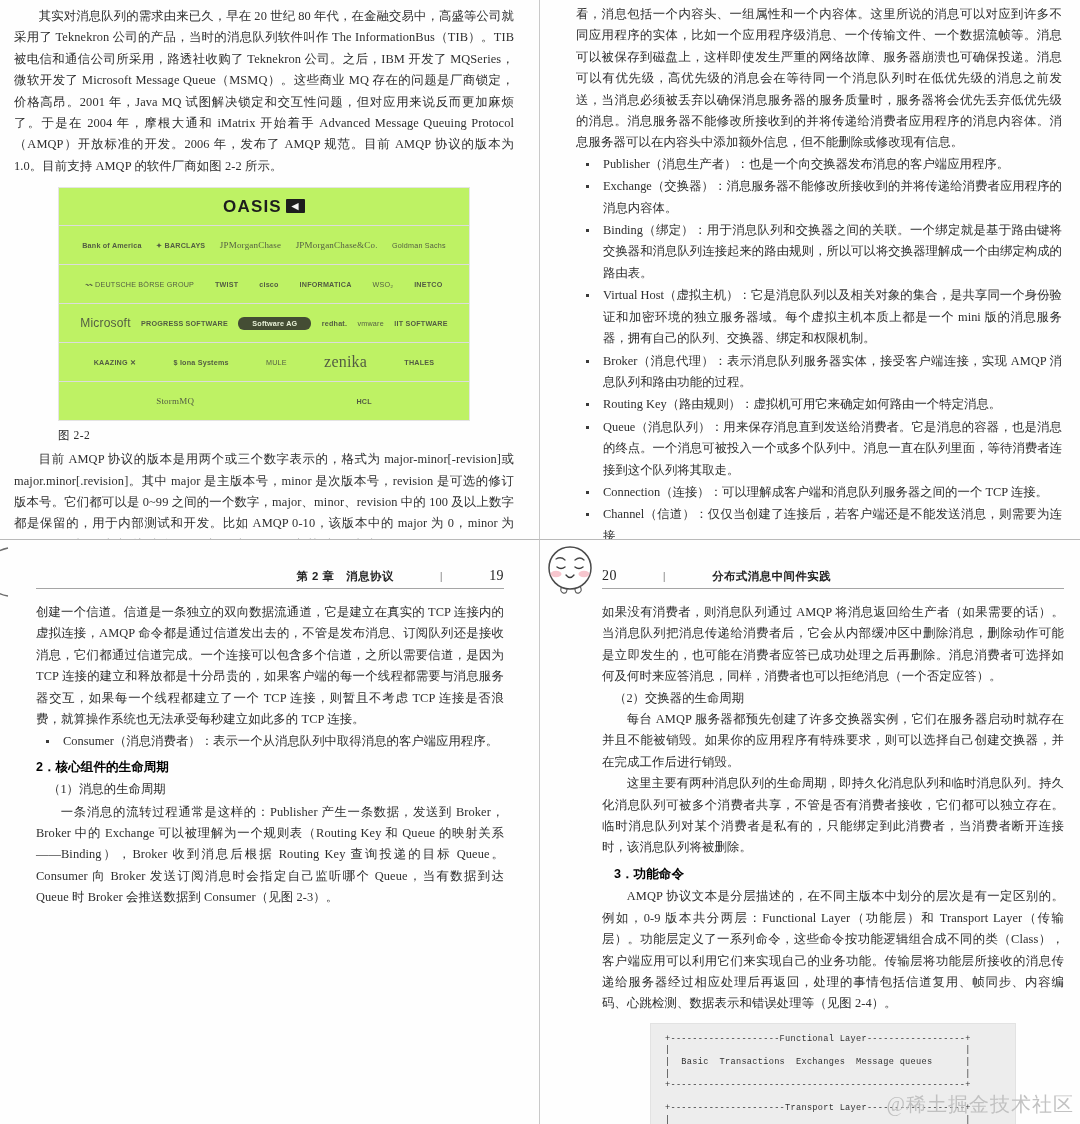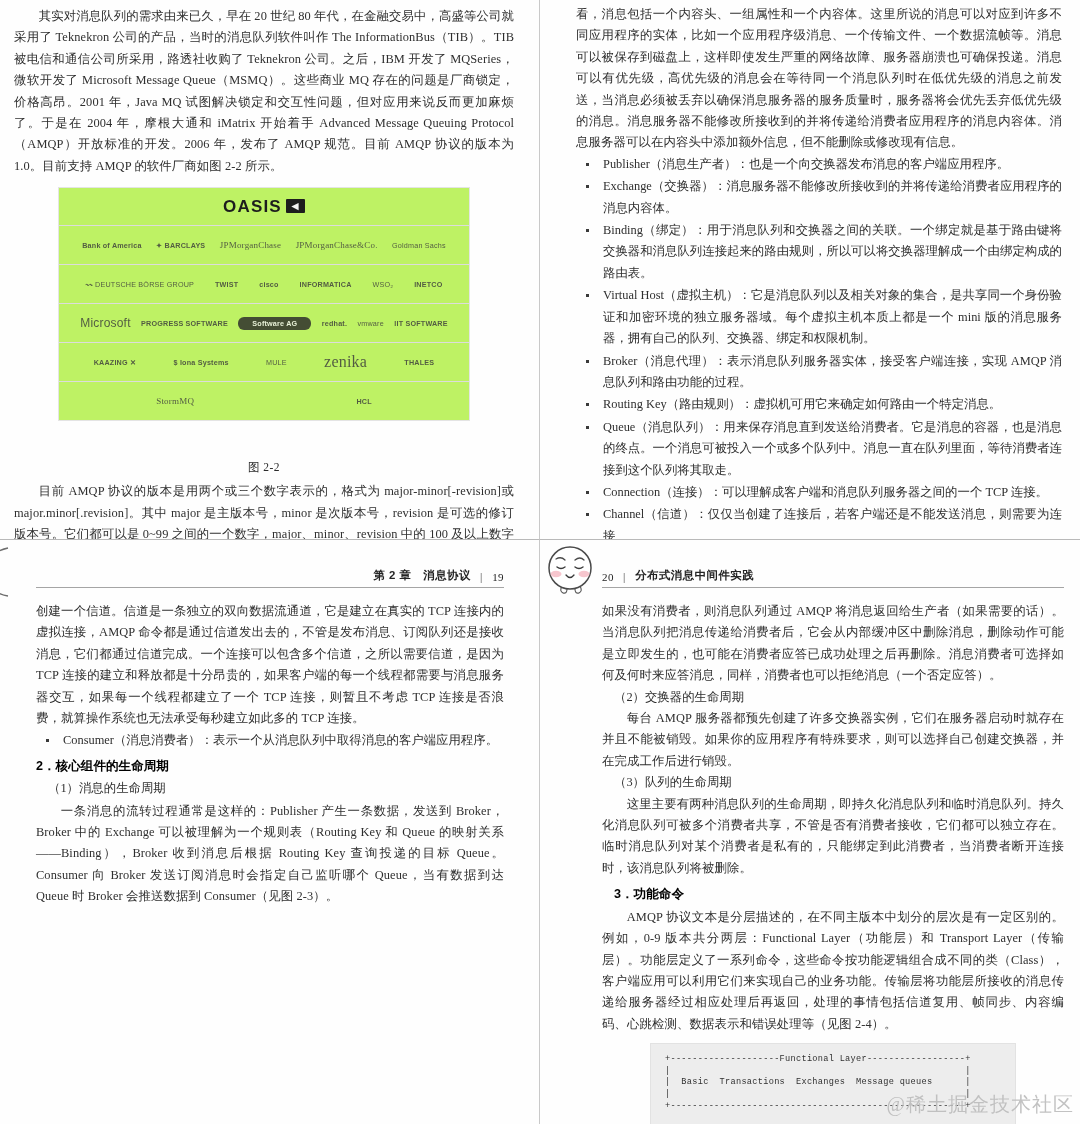--- a/index.html
+++ b/index.html
@@ -95,37 +95,38 @@
     font-family: "Liberation Serif", "DejaVu Serif", serif;
     font-size: 12.4px;
     line-height: 21.4px;
     color: #2e2e2e;
     padding-left: 12px;
   }
 
   
   .runhead {
     display: flex;
-    align-items: flex-end;
+    align-items: center;
     font-family: "Liberation Sans", "DejaVu Sans", sans-serif;
     font-size: 11.4px;
     color: #242424;
     padding-bottom: 4px;
     letter-spacing: .4px;
+    gap: 37px;
   }
   .runhead.right { justify-content: flex-end; }
   .runhead .sep {
     color: #8d8d8d;
     margin: 0 9px;
     font-weight: 300;
   }
   .runhead .chap { font-weight: bold; letter-spacing: .5px; }
   .runhead .pageno {
     font-family: "Liberation Serif", "DejaVu Serif", serif;
-    font-size: 11px;
+    font-size: 14px;
     font-weight: normal;
   }
   .runrule {
     height: 1px;
     background: #6e6e6e;
     opacity: .62;
   }
 
   
   .figbox {
@@ -171,27 +172,26 @@
   }
   .logo.b { font-weight: bold; }
   .logo.serif { font-family: "Liberation Serif","DejaVu Serif",serif; font-size: 9px; }
   .logo.inv {
     background: #2a2a2a; color: #f0f0f0; padding: 2px 14px; font-weight: bold; border-radius: 6px;
   }
   .logo.big { font-size: 12px; }
   .logo.zen { font-family: "Liberation Serif","DejaVu Serif",serif; font-size: 16px; }
 
   .figcap {
-    text-align: center;
+    text-align: left;
     font-family: "Liberation Serif", "DejaVu Serif", serif;
     font-size: 11.5px;
     color: #2b2b2b;
     padding-top: 7px;
     letter-spacing: .5px;
-    margin-top: 32px;
   }
 
   
   .ascii-box {
     background: #ededed;
     font-family: "Liberation Mono", "DejaVu Sans Mono", monospace;
     font-size: 8.6px;
     line-height: 11.6px;
     color: #303030;
     white-space: pre;
@@ -351,21 +351,20 @@
         <span class="chap">分布式消息中间件实践</span>
       </div>
       <div class="runrule"></div>
 
       <div style="padding:13px 0 0 0;">
         <p class="para">如果没有消费者，则消息队列通过 AMQP 将消息返回给生产者（如果需要的话）。当消息队列把消息传递给消费者后，它会从内部缓冲区中删除消息，删除动作可能是立即发生的，也可能在消费者应答已成功处理之后再删除。消息消费者可选择如何及何时来应答消息，同样，消费者也可以拒绝消息（一个否定应答）。</p>
 
         <div class="h-num">（2）交换器的生命周期</div>
         <p class="para indent">每台 AMQP 服务器都预先创建了许多交换器实例，它们在服务器启动时就存在并且不能被销毁。如果你的应用程序有特殊要求，则可以选择自己创建交换器，并在完成工作后进行销毁。</p>
 
-        <div class="h-num">（3）队列的生命周期</div>
         <p class="para indent">这里主要有两种消息队列的生命周期，即持久化消息队列和临时消息队列。持久化消息队列可被多个消费者共享，不管是否有消费者接收，它们都可以独立存在。临时消息队列对某个消费者是私有的，只能绑定到此消费者，当消费者断开连接时，该消息队列将被删除。</p>
 
         <div class="h-sub ind" style="margin-top:5px;">3．功能命令</div>
 
         <p class="para indent">AMQP 协议文本是分层描述的，在不同主版本中划分的层次是有一定区别的。例如，0-9 版本共分两层：Functional Layer（功能层）和 Transport Layer（传输层）。功能层定义了一系列命令，这些命令按功能逻辑组合成不同的类（Class），客户端应用可以利用它们来实现自己的业务功能。传输层将功能层所接收的消息传递给服务器经过相应处理后再返回，处理的事情包括信道复用、帧同步、内容编码、心跳检测、数据表示和错误处理等（见图 2-4）。</p>
       </div>
 
       <div style="padding:8px 48px 0 48px;">
         <div class="ascii-box">+--------------------Functional Layer------------------+
 |                                                      |

